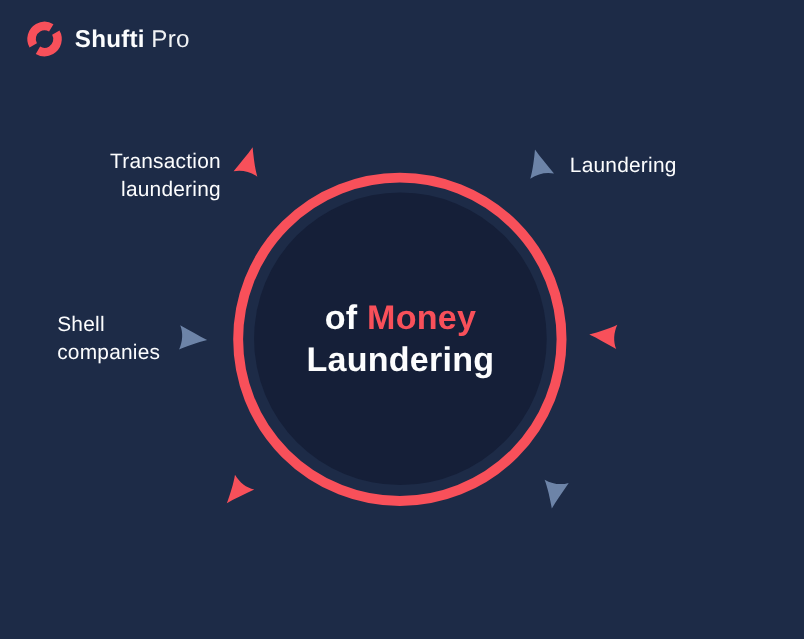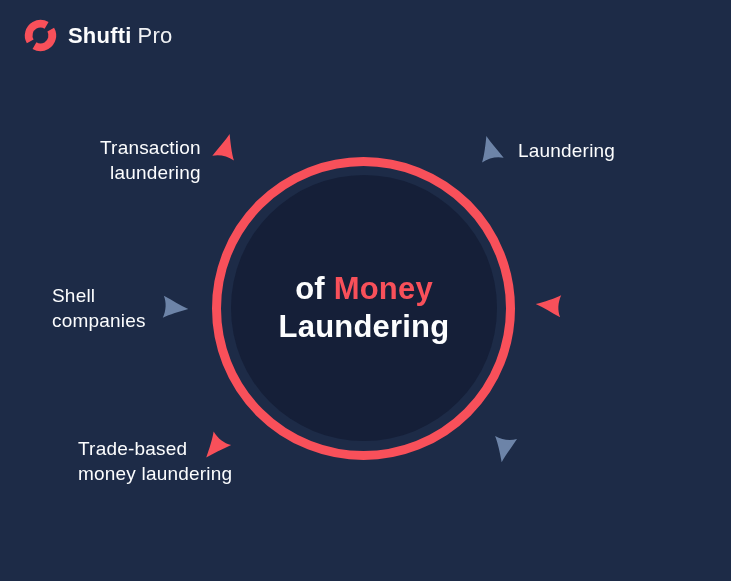--- a/index.html
+++ b/index.html
@@ -72,22 +72,20 @@
       <span class="t-line"><span>of </span><span class="hl">Money</span></span>
       <span class="t-line">Laundering</span>
     </div>
   </div>
 
   <div class="method-label lbl-transaction">Transaction
 laundering</div>
   <div class="method-label lbl-structuring">Laundering</div>
   <div class="method-label lbl-shell">Shell
 companies</div>
-  <div class="method-label lbl-trade">Trade-based
-money laundering</div>
 
   <svg class="tri tri-tl" viewBox="0 0 100 100" aria-hidden="true">
     <path d="M50,5 C57,31 66,60 76,80 C54,70 31,69 11,77 C25,51 40,27 50,5 Z" fill="#f8505a"></path>
   </svg>
   <svg class="tri tri-tr" viewBox="0 0 100 100" aria-hidden="true">
     <path d="M50,5 C57,31 66,60 76,80 C54,70 31,69 11,77 C25,51 40,27 50,5 Z" fill="#6d84a8"></path>
   </svg>
   <svg class="tri tri-left" viewBox="0 0 100 100" aria-hidden="true">
     <path d="M50,5 C57,31 66,60 76,80 C54,70 31,69 11,77 C25,51 40,27 50,5 Z" fill="#6d84a8"></path>
   </svg>

